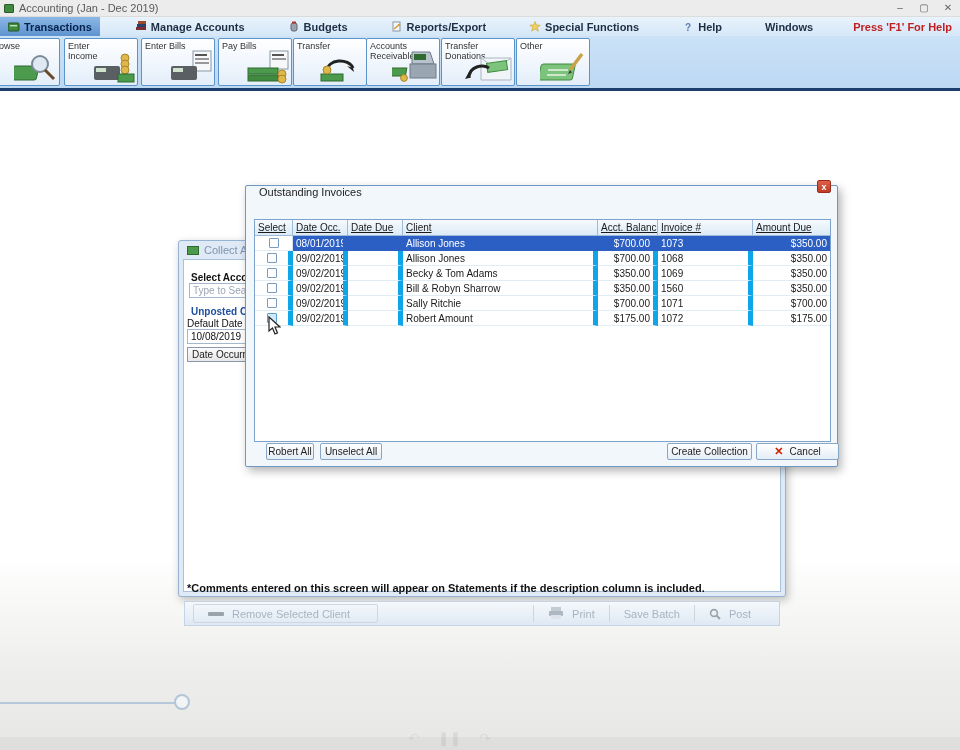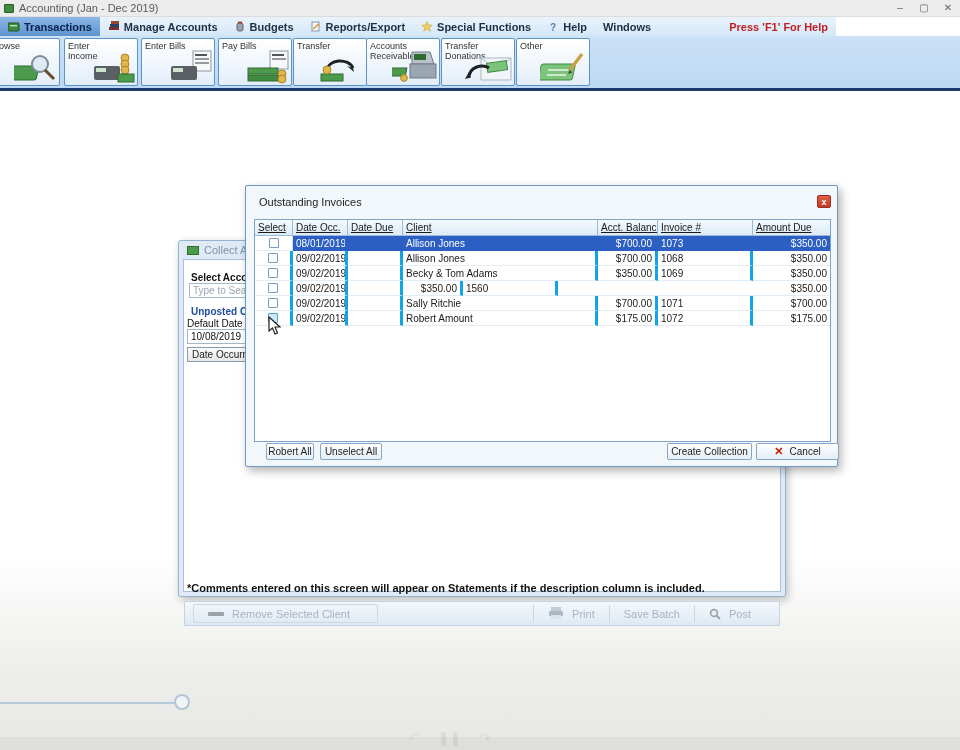--- a/index.html
+++ b/index.html
@@ -12,23 +12,23 @@
   
   .titlebar { position:absolute; left:0; top:0; width:960px; height:17px;
     background:#ececec; border-bottom:1px solid #dcdcdc;
     display:flex; align-items:center; font-size:11px; color:#5a5a5a; }
   .appicon { width:10px; height:9px; margin:0 5px 0 4px; background:#3f8a3f;
     border:1px solid #2a5c2a; border-radius:1px; }
   .wincontrols { margin-left:auto; display:flex; }
   .winbtn { width:24px; height:15px; text-align:center; line-height:14px;
     font-size:10px; color:#666; cursor:default; }
   
-  .menubar { position:absolute; left:0; top:17px; width:836px; height:19px;
+  .menubar { position:absolute; left:0; top:17px; width:960px; height:19px;
     background:linear-gradient(180deg,#e9f3fc,#d5e7f8);
-    display:flex; align-items:stretch; font-size:11px; font-weight:bold; color:#1d2e44; }
+    display:flex; align-items:stretch; font-size:11px; font-weight:bold; color:#1d2e44;gap:27px; }
   .menuitem { display:flex; align-items:center; gap:4px; padding:0 8px; white-space:nowrap; }
   .menuitem.active { background:linear-gradient(180deg,#8cb8e6,#5f93cf); color:#06224d; }
   .mi-ic { width:12px; height:11px; display:inline-block; }
   .help-hint { margin-left:auto; padding-right:8px; color:#c11f1f; font-weight:bold;
     display:flex; align-items:center; }
   
   .toolbar { position:absolute; left:0; top:36px; width:960px; height:52px;
     background:linear-gradient(180deg,#cbe2f7,#bcd8f2); }
   .tbtn { position:absolute; top:2px; height:48px; width:74px;
     border:1px solid #5c93c9; border-radius:2px;
@@ -61,32 +61,32 @@
   .cfbtn { display:flex; align-items:center; gap:8px; padding:0 14px; height:19px; }
   .cfbtn.boxed { border:1px solid #ccd8e4; border-radius:2px; margin-left:8px; width:185px; }
   .fsep { width:1px; height:17px; background:#ccd6e0; }
   .minus-ic { width:16px; height:4px; background:#9aa2aa; border-radius:1px; }
   .ccomment { position:absolute; left:8px; top:341px; font-size:11px; font-weight:bold; color:#111; white-space:nowrap; }
 
   
   .invoices { position:absolute; left:245px; top:185px; width:593px; height:282px;
     background:#f2f7fc; border:1px solid #6e97c2; border-radius:2px;
     box-shadow:3px 4px 10px rgba(0,0,0,.3); z-index:5; }
-  .ititle { height:22px; display:flex; align-items:flex-end; font-size:11px; color:#222;
+  .ititle { height:22px; display:flex; align-items:flex-start; font-size:11px; color:#222;
     padding-left:13px; }
   .iclose { margin-left:auto; margin-right:6px; margin-top:-6px; width:14px; height:13px;
     background:linear-gradient(180deg,#e0604a,#c03a24); border:1px solid #992d1c; border-radius:2px;
     color:#fff; font-size:9px; font-weight:bold; text-align:center; line-height:12px; }
   .grid { position:absolute; left:8px; top:33px; width:577px; height:223px;
     background:#fff; border:1px solid #7ba3cc; font-size:10px; color:#1a1a1a; }
   .gheader { display:flex; height:16px; }
   .gh { background:linear-gradient(180deg,#f6fafd,#dcebf7); border-right:1px solid #9dbbd9;
     border-bottom:1px solid #9dbbd9; padding:2px 3px 0 3px; white-space:nowrap; overflow:hidden;text-decoration:underline; }
   .row { display:flex; height:15px; line-height:15px; }
-  .cell { border-right:3px solid #0ea5e9; border-bottom:1px solid #e2ecf5;
+  .cell { border-right:5px solid #0ea5e9; border-bottom:1px solid #e2ecf5;
     padding:0 3px; white-space:nowrap; overflow:hidden; }
   .cell.r { text-align:right; }
   .c0{width:38px} .c1{width:55px} .c2{width:55px} .c3{width:195px} .c4{width:60px} .c5{width:95px} .c6{flex:1; border-right:none;}
   .row.sel .cell { background:#2c5fc4; color:#fff; border-color:#2c5fc4; }
   .row.sel .cell.c0 { background:#fff; border-right:1px solid #d4e2ef; border-bottom:1px solid #e2ecf5; }
   .cbwrap { display:flex; align-items:center; justify-content:center; height:15px; }
   .cb { width:10px; height:10px; border:1px solid #7a9cc0; background:#fdfdfd; border-radius:1px; }
   .cb.hover { background:#cfe9f7; border-color:#56a0cc; }
   .ibuttons { position:absolute; left:8px; top:257px; width:577px; height:18px; }
   .ibtn { position:absolute; height:17px; border:1px solid #88a6c6; border-radius:2px;
@@ -346,20 +346,21 @@
         <span class="cell c4 r">$350.00</span>
         <span class="cell c5">1069</span>
         <span class="cell c6 r">$350.00</span>
       </div>
         <div class="row">
         <span class="cell c0 cbwrap">
             <span class="cb"></span>
           </span>
         <span class="cell c1">09/02/2019</span>
         <span class="cell c2"></span>
+        <span class="cell c3">Bill &amp; Robyn Sharrow</span>
         <span class="cell c4 r">$350.00</span>
         <span class="cell c5">1560</span>
         <span class="cell c6 r">$350.00</span>
       </div>
         <div class="row">
         <span class="cell c0 cbwrap">
             <span class="cb"></span>
           </span>
         <span class="cell c1">09/02/2019</span>
         <span class="cell c2"></span>

